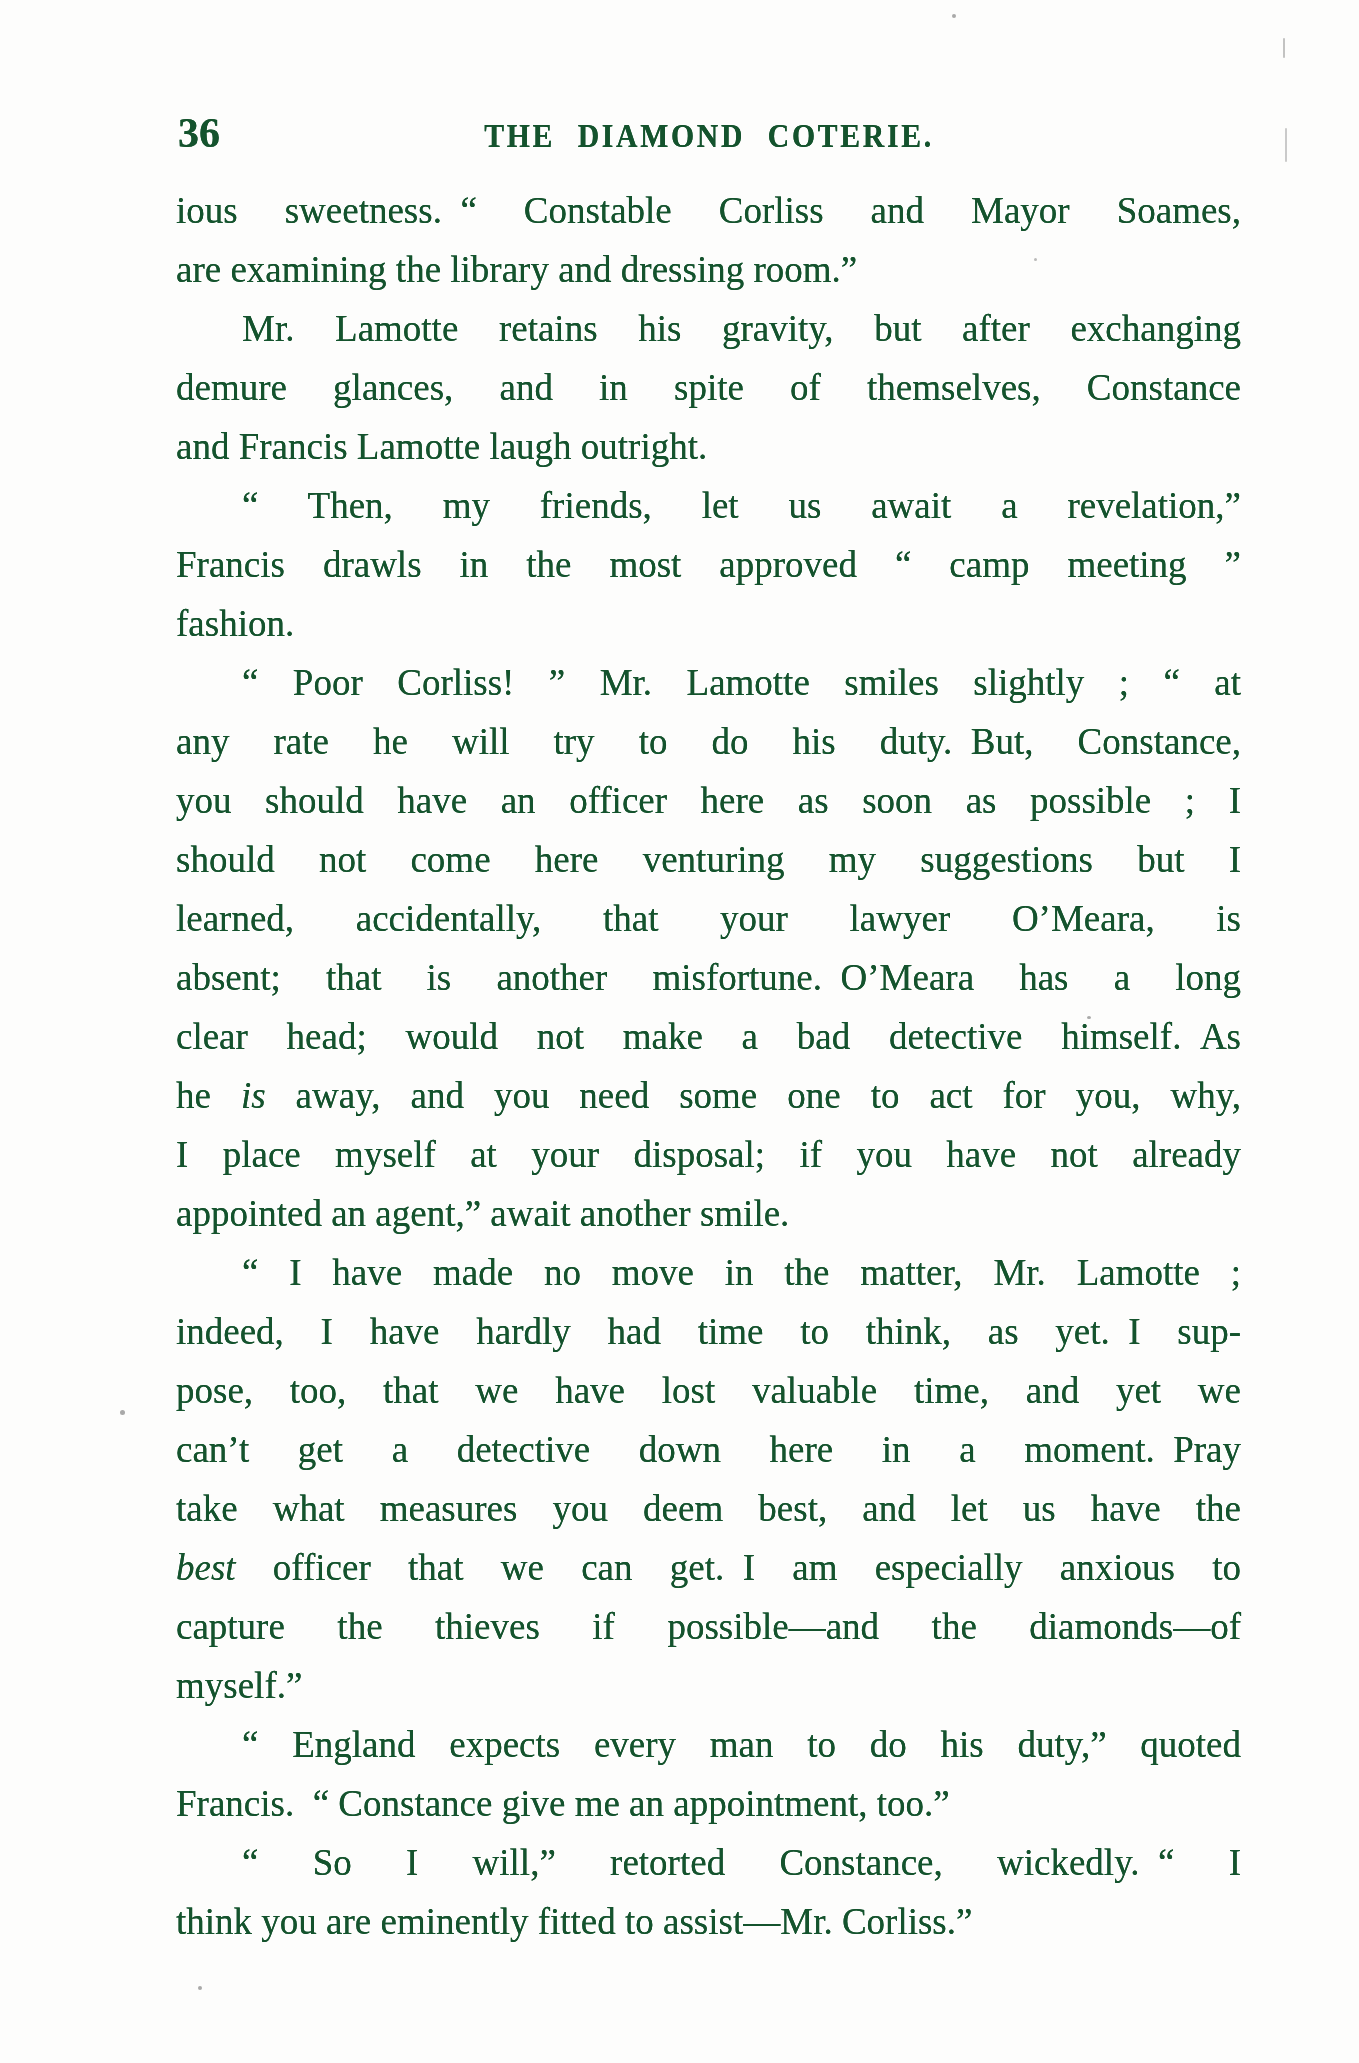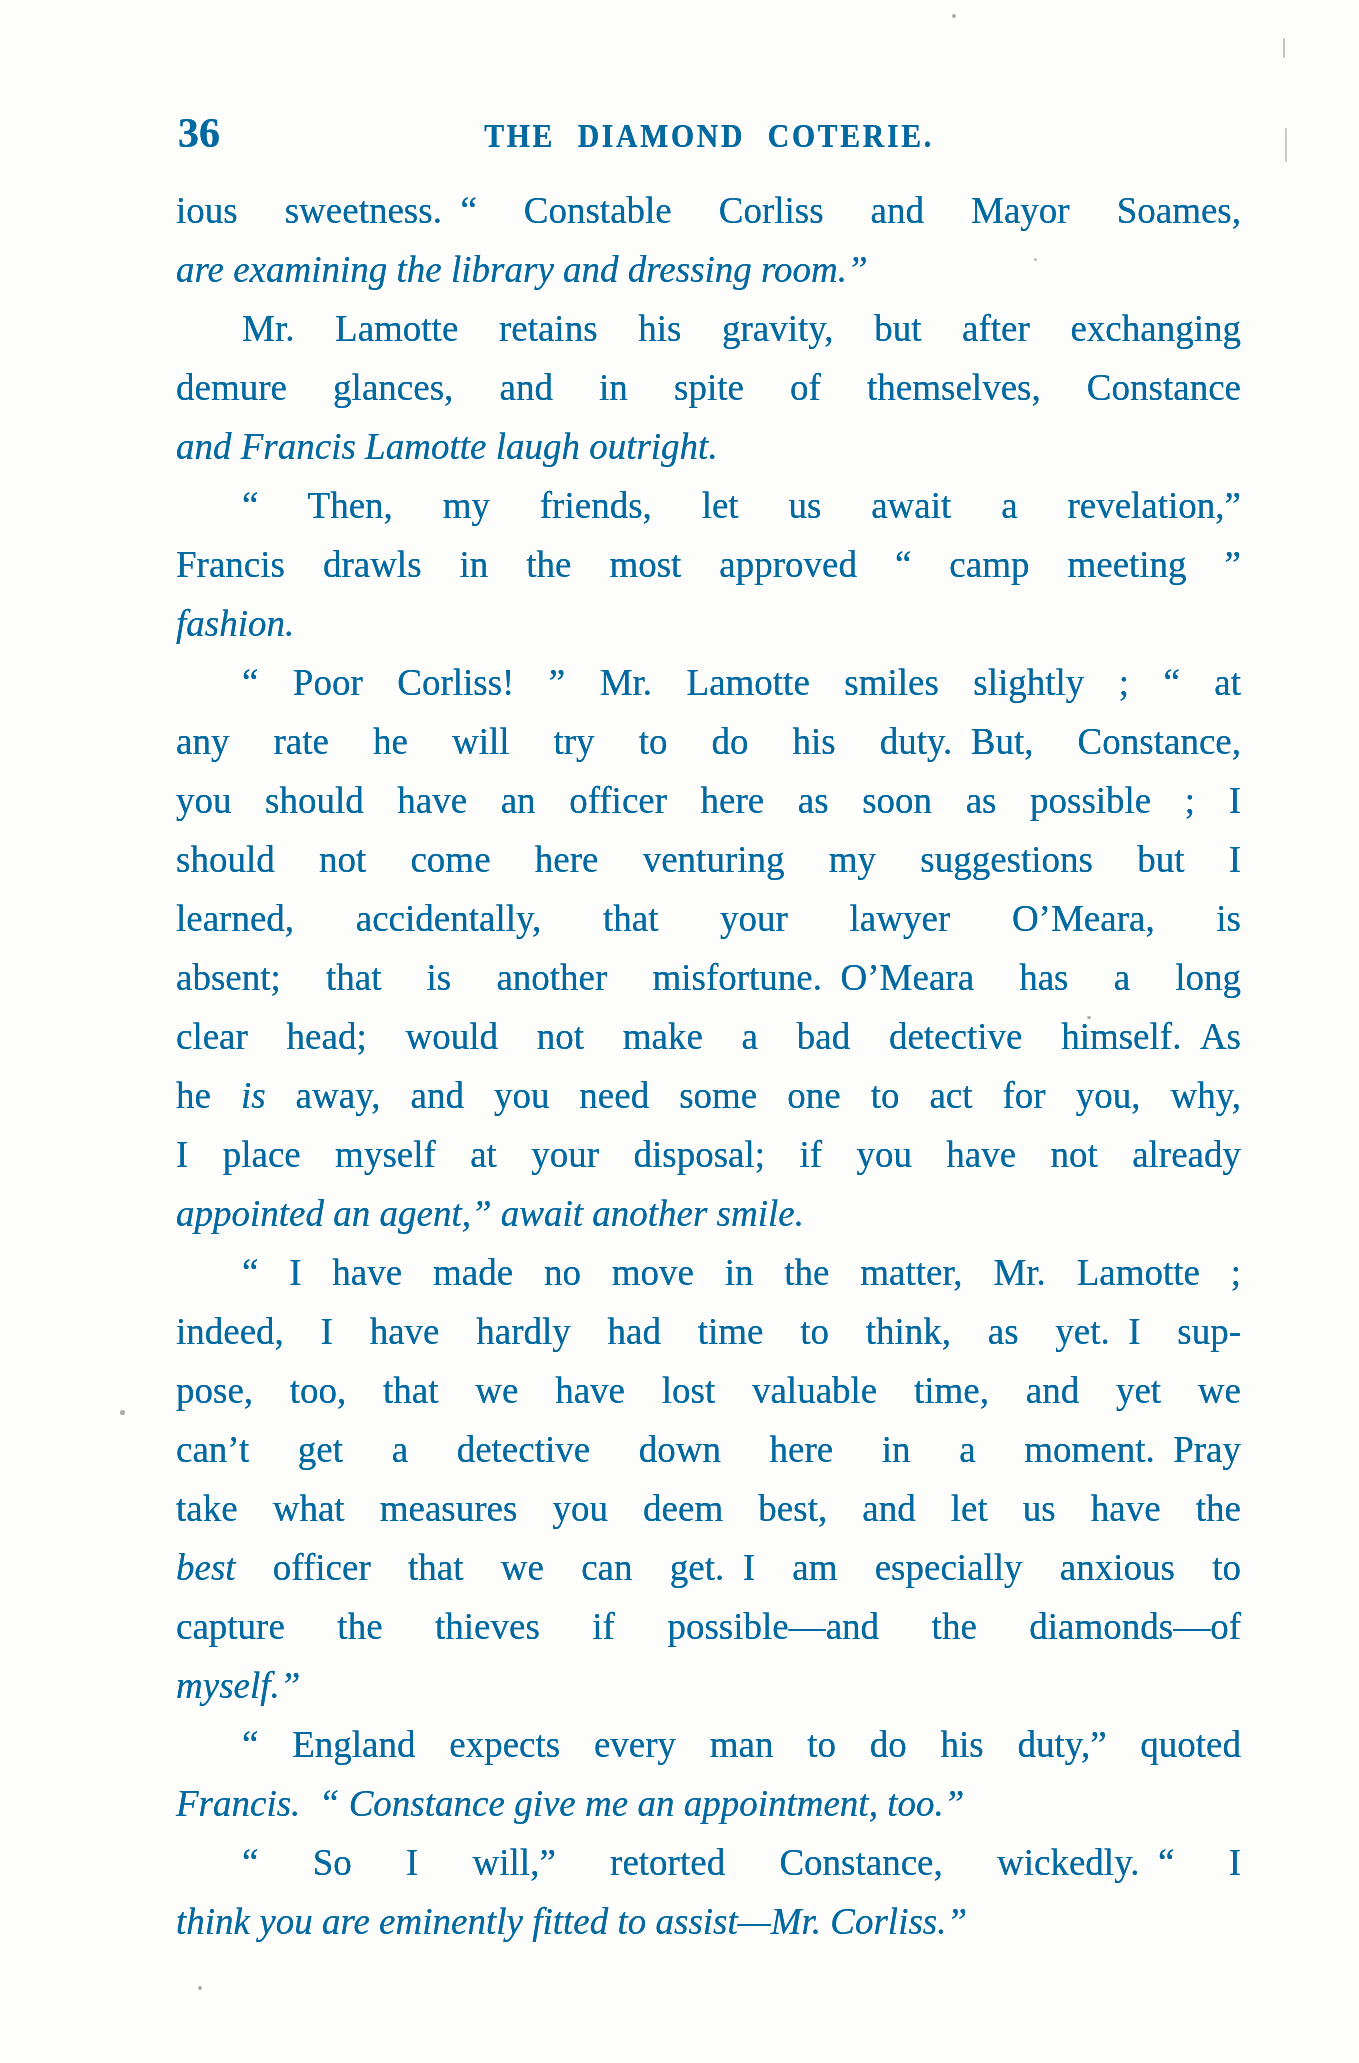--- a/index.html
+++ b/index.html
@@ -29,37 +29,37 @@
     letter-spacing:3px;word-spacing:14px;white-space:nowrap;
   }
   .text-block{
     position:absolute;left:176px;top:181px;width:1065px;
   }
   .line{
     height:59px;line-height:59px;font-size:37px;
     text-align:justify;
     text-align-last:justify;
   }
-  .line.par-end{text-align-last:left;font-style:italic;}
+  .line.par-end{text-align-last:left;}
   .line.indent{text-indent:66px;}
   .line em{font-style:italic;}
   
   .speck{position:absolute;background:#555;border-radius:50%;opacity:.5;}
   .speck.s1{left:952px;top:14px;width:4px;height:4px;}
   .speck.s2{left:1283px;top:38px;width:2px;height:20px;border-radius:1px;opacity:.35;}
   .speck.s3{left:1285px;top:128px;width:2px;height:34px;border-radius:1px;opacity:.3;}
   .speck.s4{left:120px;top:1410px;width:5px;height:5px;}
   .speck.s5{left:198px;top:1986px;width:4px;height:4px;}
   .speck.s6{left:1087px;top:1016px;width:4px;height:3px;}
   .speck.s7{left:1034px;top:258px;width:3px;height:3px;opacity:.4;}
 </style>
 </head>
 <body>
 
-<div class="page" style="background: rgb(253, 253, 252); color: #0369a1;">
+<div class="page" style="background: rgb(253, 253, 252); color: #14532d;">
 
   <header class="running-head">
     <span class="page-num">36</span>
     <span class="head-title">THE DIAMOND COTERIE.</span>
   </header>
 
   <main class="text-block" id="text-lines">
       <div class="line"><span>ious sweetness. “ Constable Corliss and Mayor Soames,</span></div>
       <div class="line par-end"><span>are examining the library and dressing room.”</span></div>
       <div class="line indent"><span>Mr. Lamotte retains his gravity, but after exchanging</span></div>

